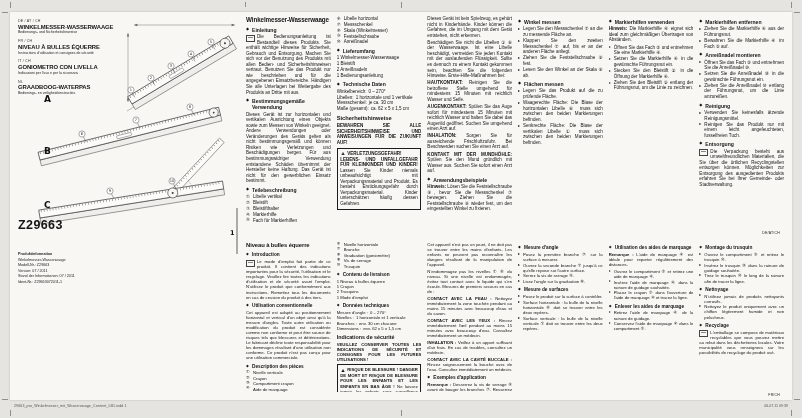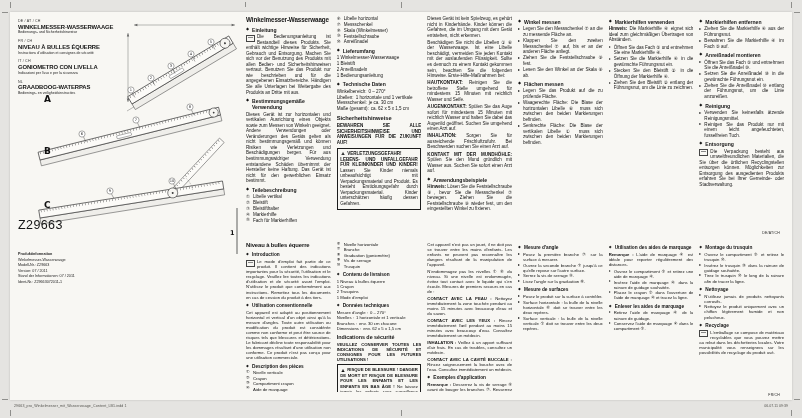--- a/index.html
+++ b/index.html
@@ -17,21 +17,21 @@
   .cover{position:absolute;left:0;top:0;width:232px;height:100%}
   .figs{position:absolute;left:0;top:0}
   .figs text{font-family:"DejaVu Sans",sans-serif;font-size:3.6px;fill:#222;text-anchor:middle}
   .figs .figletter{font-size:9px;font-weight:bold;text-anchor:start;fill:#111}
   .figs .pagemark{font-size:6.5px;font-weight:bold;text-anchor:end;fill:#111}
   .langs{position:absolute;left:8px;top:7px;width:120px}
   .lang{margin-bottom:4.8px}
   .lang .code{font-size:3.6px;color:#333;margin-bottom:.6px;letter-spacing:.2px}
   .lang .t{font-size:5.9px;font-weight:bold;letter-spacing:-.1px;line-height:1.05}
   .lang .s{font-size:3.55px;margin-top:.6px;color:#222}
-  .model{position:absolute;left:8px;top:206px;font-size:12.5px;font-weight:normal;letter-spacing:.4px}
+  .model{position:absolute;left:8px;top:206px;font-size:12.5px;font-weight:bold;letter-spacing:.4px}
   .prodinfo{position:absolute;left:8px;top:240px;width:160px;font-size:3.7px;line-height:1.5;color:#222}
   .pi-h{font-weight:bold}
   
   .content{position:absolute;left:236px;top:0;width:546px;height:100%}
   .half{position:absolute;left:0;right:8px}
   .half.de{top:4px;height:215px}
   .half.fr{top:230px;height:150px}
   .cols{display:flex;gap:6px;height:100%}
   .col{flex:1 1 0;min-width:0;overflow:hidden}
   .de .col{font-size:4.55px;line-height:1.22}

